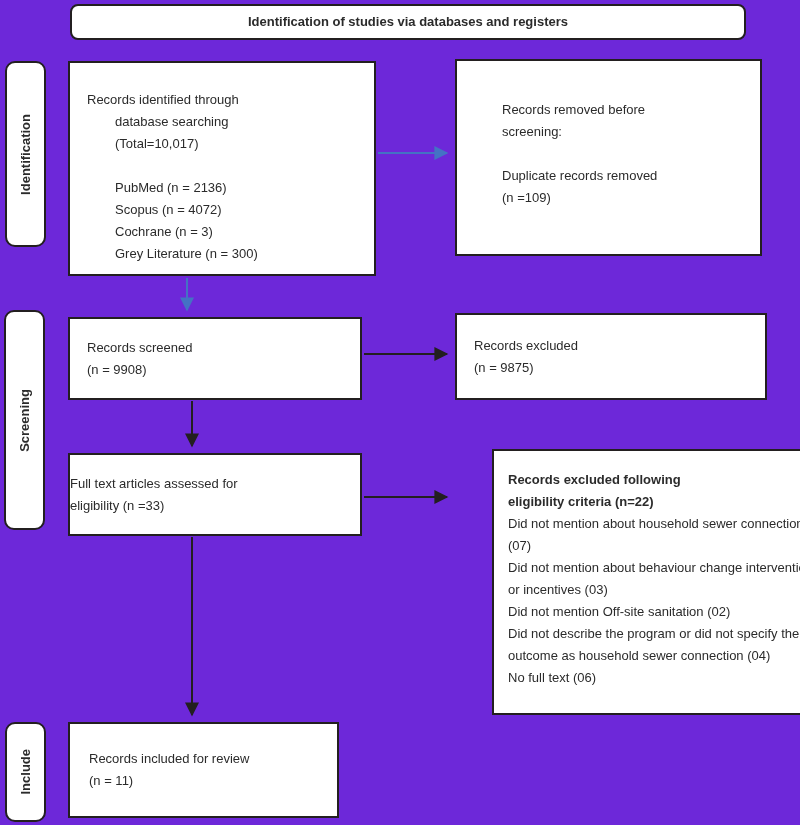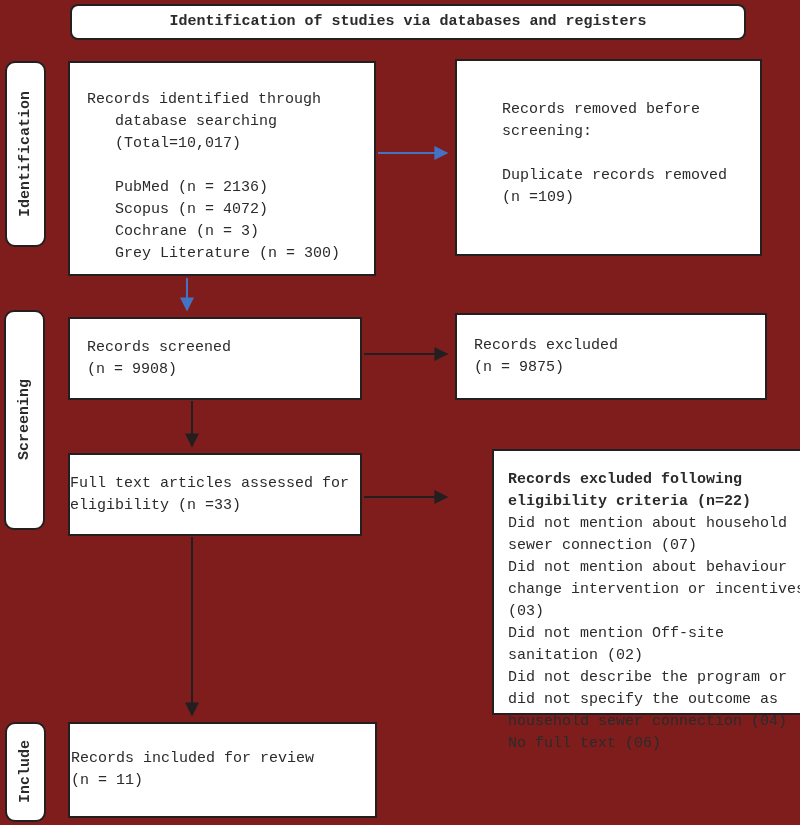--- a/index.html
+++ b/index.html
@@ -1,22 +1,22 @@
 <!DOCTYPE html>
 <html><head>
 <meta charset="utf-8">
 <style>
   html,body { margin:0; padding:0; background:#ffffff; }
   .canvas {
     position:relative;
     width:800px; height:825px;
-    background:#7f1d1d;
-    font-family:Liberation Mono, monospace;
+    background:#6d28d9;
+    font-family:Liberation Sans, sans-serif;
     color:#2b2b2b;
-    font-size:15px;
+    font-size:13px;
     line-height:22px;
   }
   .box {
     position:absolute;
     border:2px solid #231f20;
     background:#ffffff;
     box-sizing:border-box;
   }
   .rounded { border-radius:10px; }
   .title-box {
@@ -97,21 +97,21 @@
   <div class="box" style="left:455px; top:449px; width:340px; height:266px; padding:18px 8px 0 14px; line-height:22px;margin-left:37px;">
     <div class="pre bold">Records excluded following
 eligibility criteria (n=22)</div>
     <div>Did not mention about household sewer connection (07)</div>
     <div>Did not mention about behaviour change intervention or incentives (03)</div>
     <div>Did not mention Off-site sanitation (02)</div>
     <div>Did not describe the program or did not specify the outcome as household sewer connection (04)</div>
     <div>No full text (06)</div>
   </div>
 
-  <div class="box vcenter" style="left:68px; top:722px; width:309px; height:96px; padding-left:1px;">
+  <div class="box vcenter" style="left:68px; top:722px; width:271px; height:96px; padding-left:19px;">
     <div class="pre">Records included for review
 (n = 11)</div>
   </div>
 
   <svg class="arrows" viewBox="0 0 800 825" xmlns="http://www.w3.org/2000/svg">
     <defs>
       <marker id="head-blue" viewBox="0 0 10 10" refX="9" refY="5" markerWidth="16" markerHeight="14" markerUnits="userSpaceOnUse" orient="auto">
         <path d="M0,0 L10,5 L0,10 z" fill="#4472c4"></path>
       </marker>
       <marker id="head-black" viewBox="0 0 10 10" refX="9" refY="5" markerWidth="16" markerHeight="14" markerUnits="userSpaceOnUse" orient="auto">

